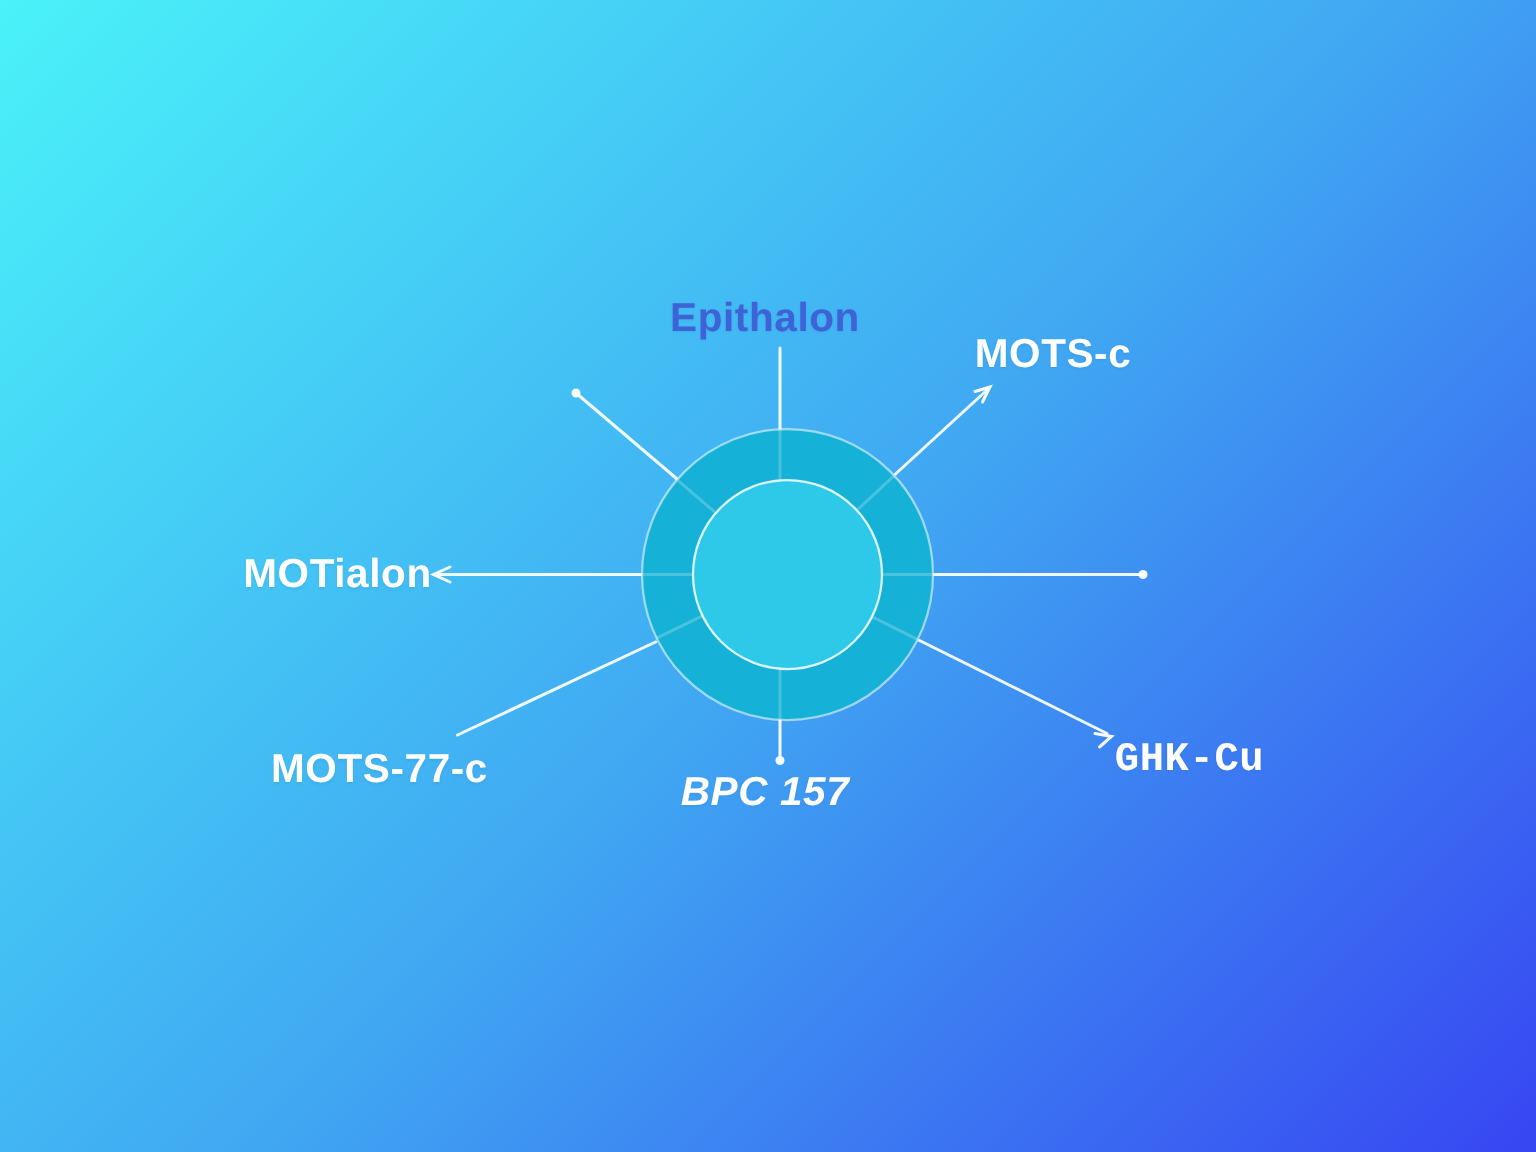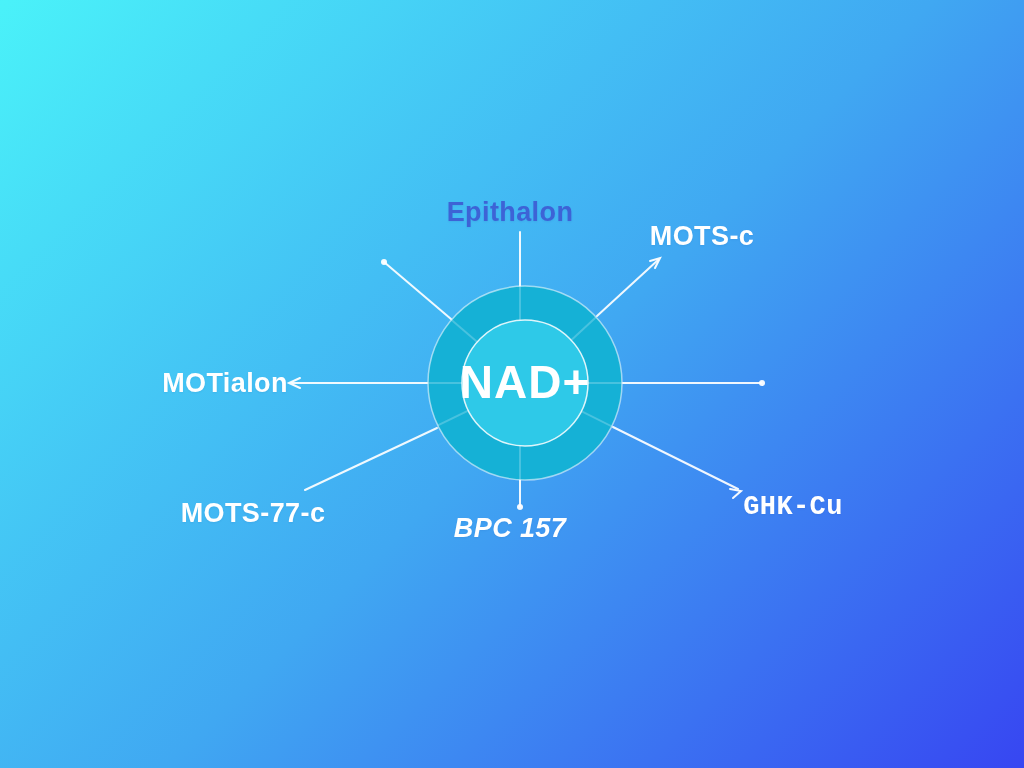--- a/index.html
+++ b/index.html
@@ -93,21 +93,20 @@
       <line x1="525" y1="383" x2="741" y2="491"></line>
       <line x1="525" y1="383" x2="761" y2="383"></line>
       <line x1="525" y1="383" x2="292" y2="383"></line>
       <line x1="520" y1="383" x2="520" y2="232"></line>
       <line x1="520" y1="383" x2="520" y2="507"></line>
     </g>
 
     <circle cx="525" cy="383" r="63" stroke="rgba(255,255,255,0.85)" stroke-width="1.5" fill="#2EC9E8"></circle>
   </svg>
 
-  <div id="center-label">NAD+</div>
 
   <div class="node-label" id="label-epithalon" style="color: rgb(61, 99, 214);">Epithalon</div>
 
   <div class="node-label" id="label-mots-c" style="color: rgb(255, 255, 255);">MOTS-c</div>
 
   <div class="node-label" id="label-motialon" style="color: rgb(255, 255, 255);">MOTialon</div>
 
   <div class="node-label" id="label-mots-77-c" style="color: rgb(255, 255, 255);">MOTS-77-c</div>
 
   <div class="node-label" id="label-bpc-157" style="color: rgb(255, 255, 255); font-style: italic;">BPC 157</div>

